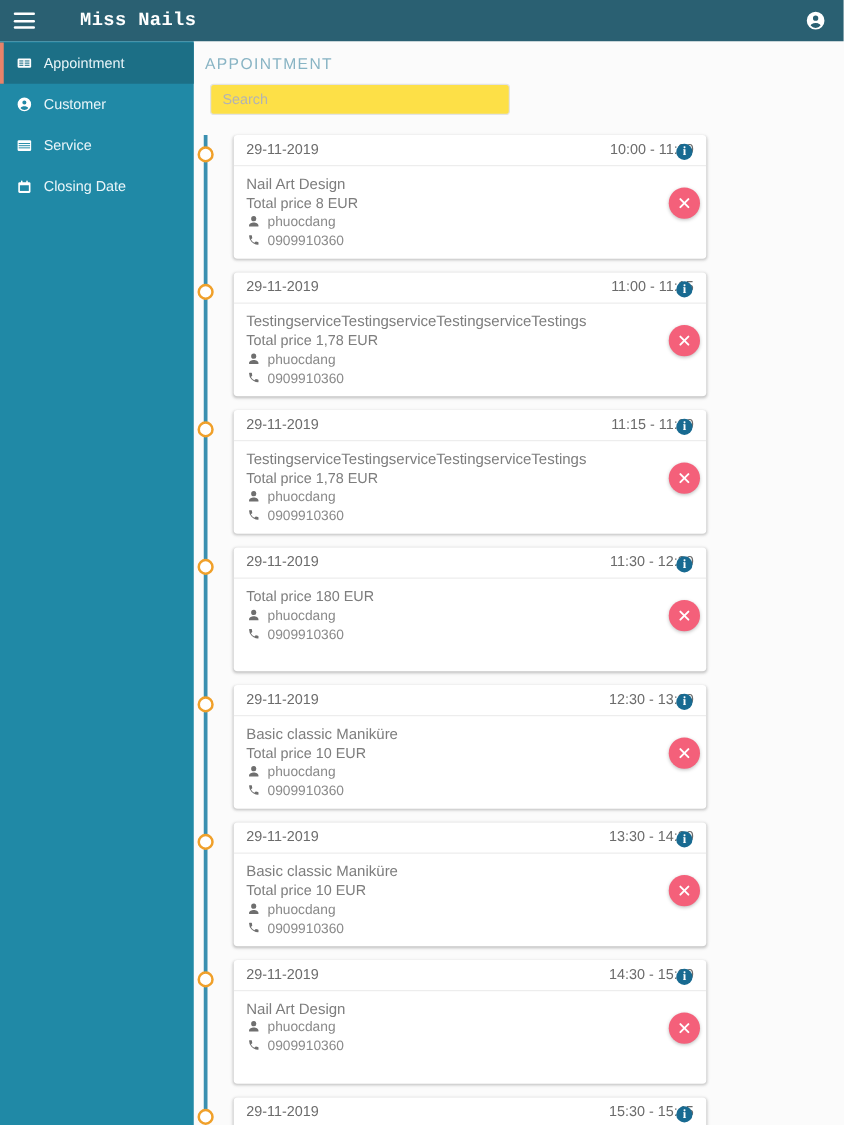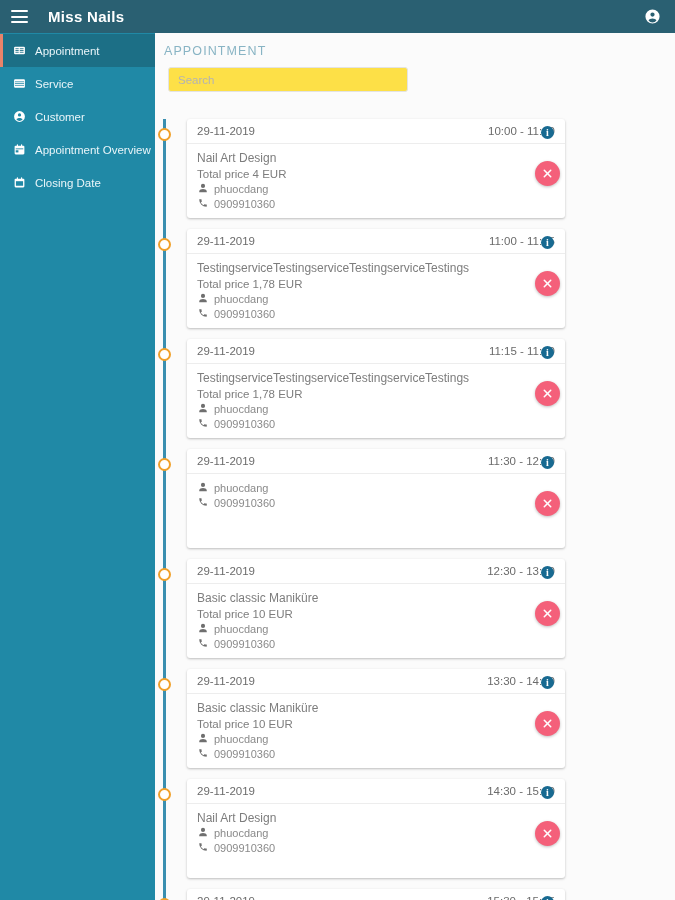--- a/index.html
+++ b/index.html
@@ -21,23 +21,23 @@
     z-index: 5;
   }
   .hamburger {
     width: 17px; height: 13px;
     margin-left: 11px;
     display: flex; flex-direction: column; justify-content: space-between;
     cursor: pointer;
   }
   .hamburger i { display: block; height: 2px; background: #ffffff; border-radius: 1px; }
   .brand {
-    margin-left: 20px;
+    margin-left: 36px;
     color: #ffffff;
-    font-family: Liberation Sans, sans-serif;
+    font-family: Liberation Mono, monospace;
     font-size: 15px;
     font-weight: 700;
     letter-spacing: .3px;
   }
   .header-spacer { flex: 1; }
   .account-icon {
     margin-right: 14px;
     width: 17px; height: 17px;
     cursor: pointer;
     display: flex; align-items: center; justify-content: center;
@@ -99,21 +99,21 @@
     font-size: 11.5px;
     color: #555;
     font-family: "Liberation Sans", sans-serif;
     outline: none;
   }
   .search-input::placeholder { color: #b3b3b3; }
 
   
   .timeline {
     position: relative;
-    margin-top: 27px;
+    margin-top: 16px;
     height: 780px;
   }
   .timeline-rail {
     position: absolute;
     left: 8px; top: 0; bottom: 0;
     width: 3px;
     background: #3a8fb0;
   }
   .card-row {
     position: relative;
@@ -235,51 +235,39 @@
           <rect x="12.5" y="11.2" width="7" height="1.6" fill="#1c6f86"></rect>
           <rect x="12.5" y="14.4" width="7" height="1.6" fill="#1c6f86"></rect>
         </svg>
       </span>
       <span class="side-label">Appointment</span>
     </div>
 
     <div class="side-item">
       <span class="side-icon">
         <svg width="13" height="13" viewBox="0 0 24 24" fill="#ffffff">
+          <path d="M12 2a10 10 0 100 20 10 10 0 000-20zm0 4.2a3 3 0 110 6 3 3 0 010-6zm0 14.1a7.2 7.2 0 01-5.6-2.7c.1-1.8 3.7-2.8 5.6-2.8s5.5 1 5.6 2.8A7.2 7.2 0 0112 20.3z"></path>
+        </svg>
+      </span>
+      <span class="side-label">Customer</span>
+    </div>
+
+    <div class="side-item">
+      <span class="side-icon">
+        <svg width="13" height="13" viewBox="0 0 24 24" fill="#ffffff">
           <rect x="2" y="4" width="20" height="16" rx="2"></rect>
           <rect x="3.6" y="8.2" width="16.8" height="1.4" fill="#2089a6"></rect>
           <rect x="3.6" y="11.4" width="16.8" height="1.4" fill="#2089a6"></rect>
           <rect x="3.6" y="14.6" width="16.8" height="1.4" fill="#2089a6"></rect>
         </svg>
       </span>
       <span class="side-label">Service</span>
     </div>
 
-    <div class="side-item">
-      <span class="side-icon">
-        <svg width="13" height="13" viewBox="0 0 24 24" fill="#ffffff">
-          <path d="M12 2a10 10 0 100 20 10 10 0 000-20zm0 4.2a3 3 0 110 6 3 3 0 010-6zm0 14.1a7.2 7.2 0 01-5.6-2.7c.1-1.8 3.7-2.8 5.6-2.8s5.5 1 5.6 2.8A7.2 7.2 0 0112 20.3z"></path>
-        </svg>
-      </span>
-      <span class="side-label">Customer</span>
-    </div>
-
-
-    <div class="side-item">
-      <span class="side-icon">
-        <svg width="13" height="13" viewBox="0 0 24 24" fill="#ffffff">
-          <rect x="3" y="5" width="18" height="16" rx="2"></rect>
-          <rect x="7" y="2.5" width="2.2" height="4" rx="1"></rect>
-          <rect x="14.8" y="2.5" width="2.2" height="4" rx="1"></rect>
-          <rect x="5" y="10" width="14" height="1.6" fill="#2089a6"></rect>
-          <rect x="5" y="13.4" width="5" height="4" fill="#2089a6"></rect>
-        </svg>
-      </span>
-      <span class="side-label">Appointment Overview</span>
-    </div>
+
 
     <div class="side-item">
       <span class="side-icon">
         <svg width="13" height="13" viewBox="0 0 24 24" fill="#ffffff">
           <rect x="3" y="5" width="18" height="16" rx="2"></rect>
           <rect x="7" y="2.5" width="2.2" height="4" rx="1"></rect>
           <rect x="14.8" y="2.5" width="2.2" height="4" rx="1"></rect>
           <rect x="5.4" y="9.6" width="13.2" height="8.4" fill="#2089a6"></rect>
         </svg>
       </span>
@@ -299,21 +287,21 @@
       <div id="cards">
           <div class="card-row">
             <div class="marker"></div>
             <div class="card">
               <div class="card-head">
                 <span class="card-date">29-11-2019</span>
                 <span class="card-time">10:00 - 11:00</span>
               </div>
               <div class="card-body">
                 <div class="svc-name">Nail Art Design</div>
-                <div class="svc-price">Total price 4 EUR</div>
+                <div class="svc-price">Total price 8 EUR</div>
                 <div class="meta-row">
                   <span class="meta-icon">
                     <svg width="10" height="10" viewBox="0 0 24 24" fill="#6f6f6f">
                       <path d="M12 12a5 5 0 100-10 5 5 0 000 10zm0 2.2c-3.8 0-9 1.9-9 5.6V22h18v-2.2c0-3.7-5.2-5.6-9-5.6z"></path>
                     </svg>
                   </span>
                   <span>phuocdang</span>
                 </div>
                 <div class="meta-row">
                   <span class="meta-icon">
@@ -406,20 +394,21 @@
             </div>
           </div>
           <div class="card-row">
             <div class="marker"></div>
             <div class="card">
               <div class="card-head">
                 <span class="card-date">29-11-2019</span>
                 <span class="card-time">11:30 - 12:30</span>
               </div>
               <div class="card-body">
+                <div class="svc-price">Total price 180 EUR</div>
                 <div class="meta-row">
                   <span class="meta-icon">
                     <svg width="10" height="10" viewBox="0 0 24 24" fill="#6f6f6f">
                       <path d="M12 12a5 5 0 100-10 5 5 0 000 10zm0 2.2c-3.8 0-9 1.9-9 5.6V22h18v-2.2c0-3.7-5.2-5.6-9-5.6z"></path>
                     </svg>
                   </span>
                   <span>phuocdang</span>
                 </div>
                 <div class="meta-row">
                   <span class="meta-icon">

